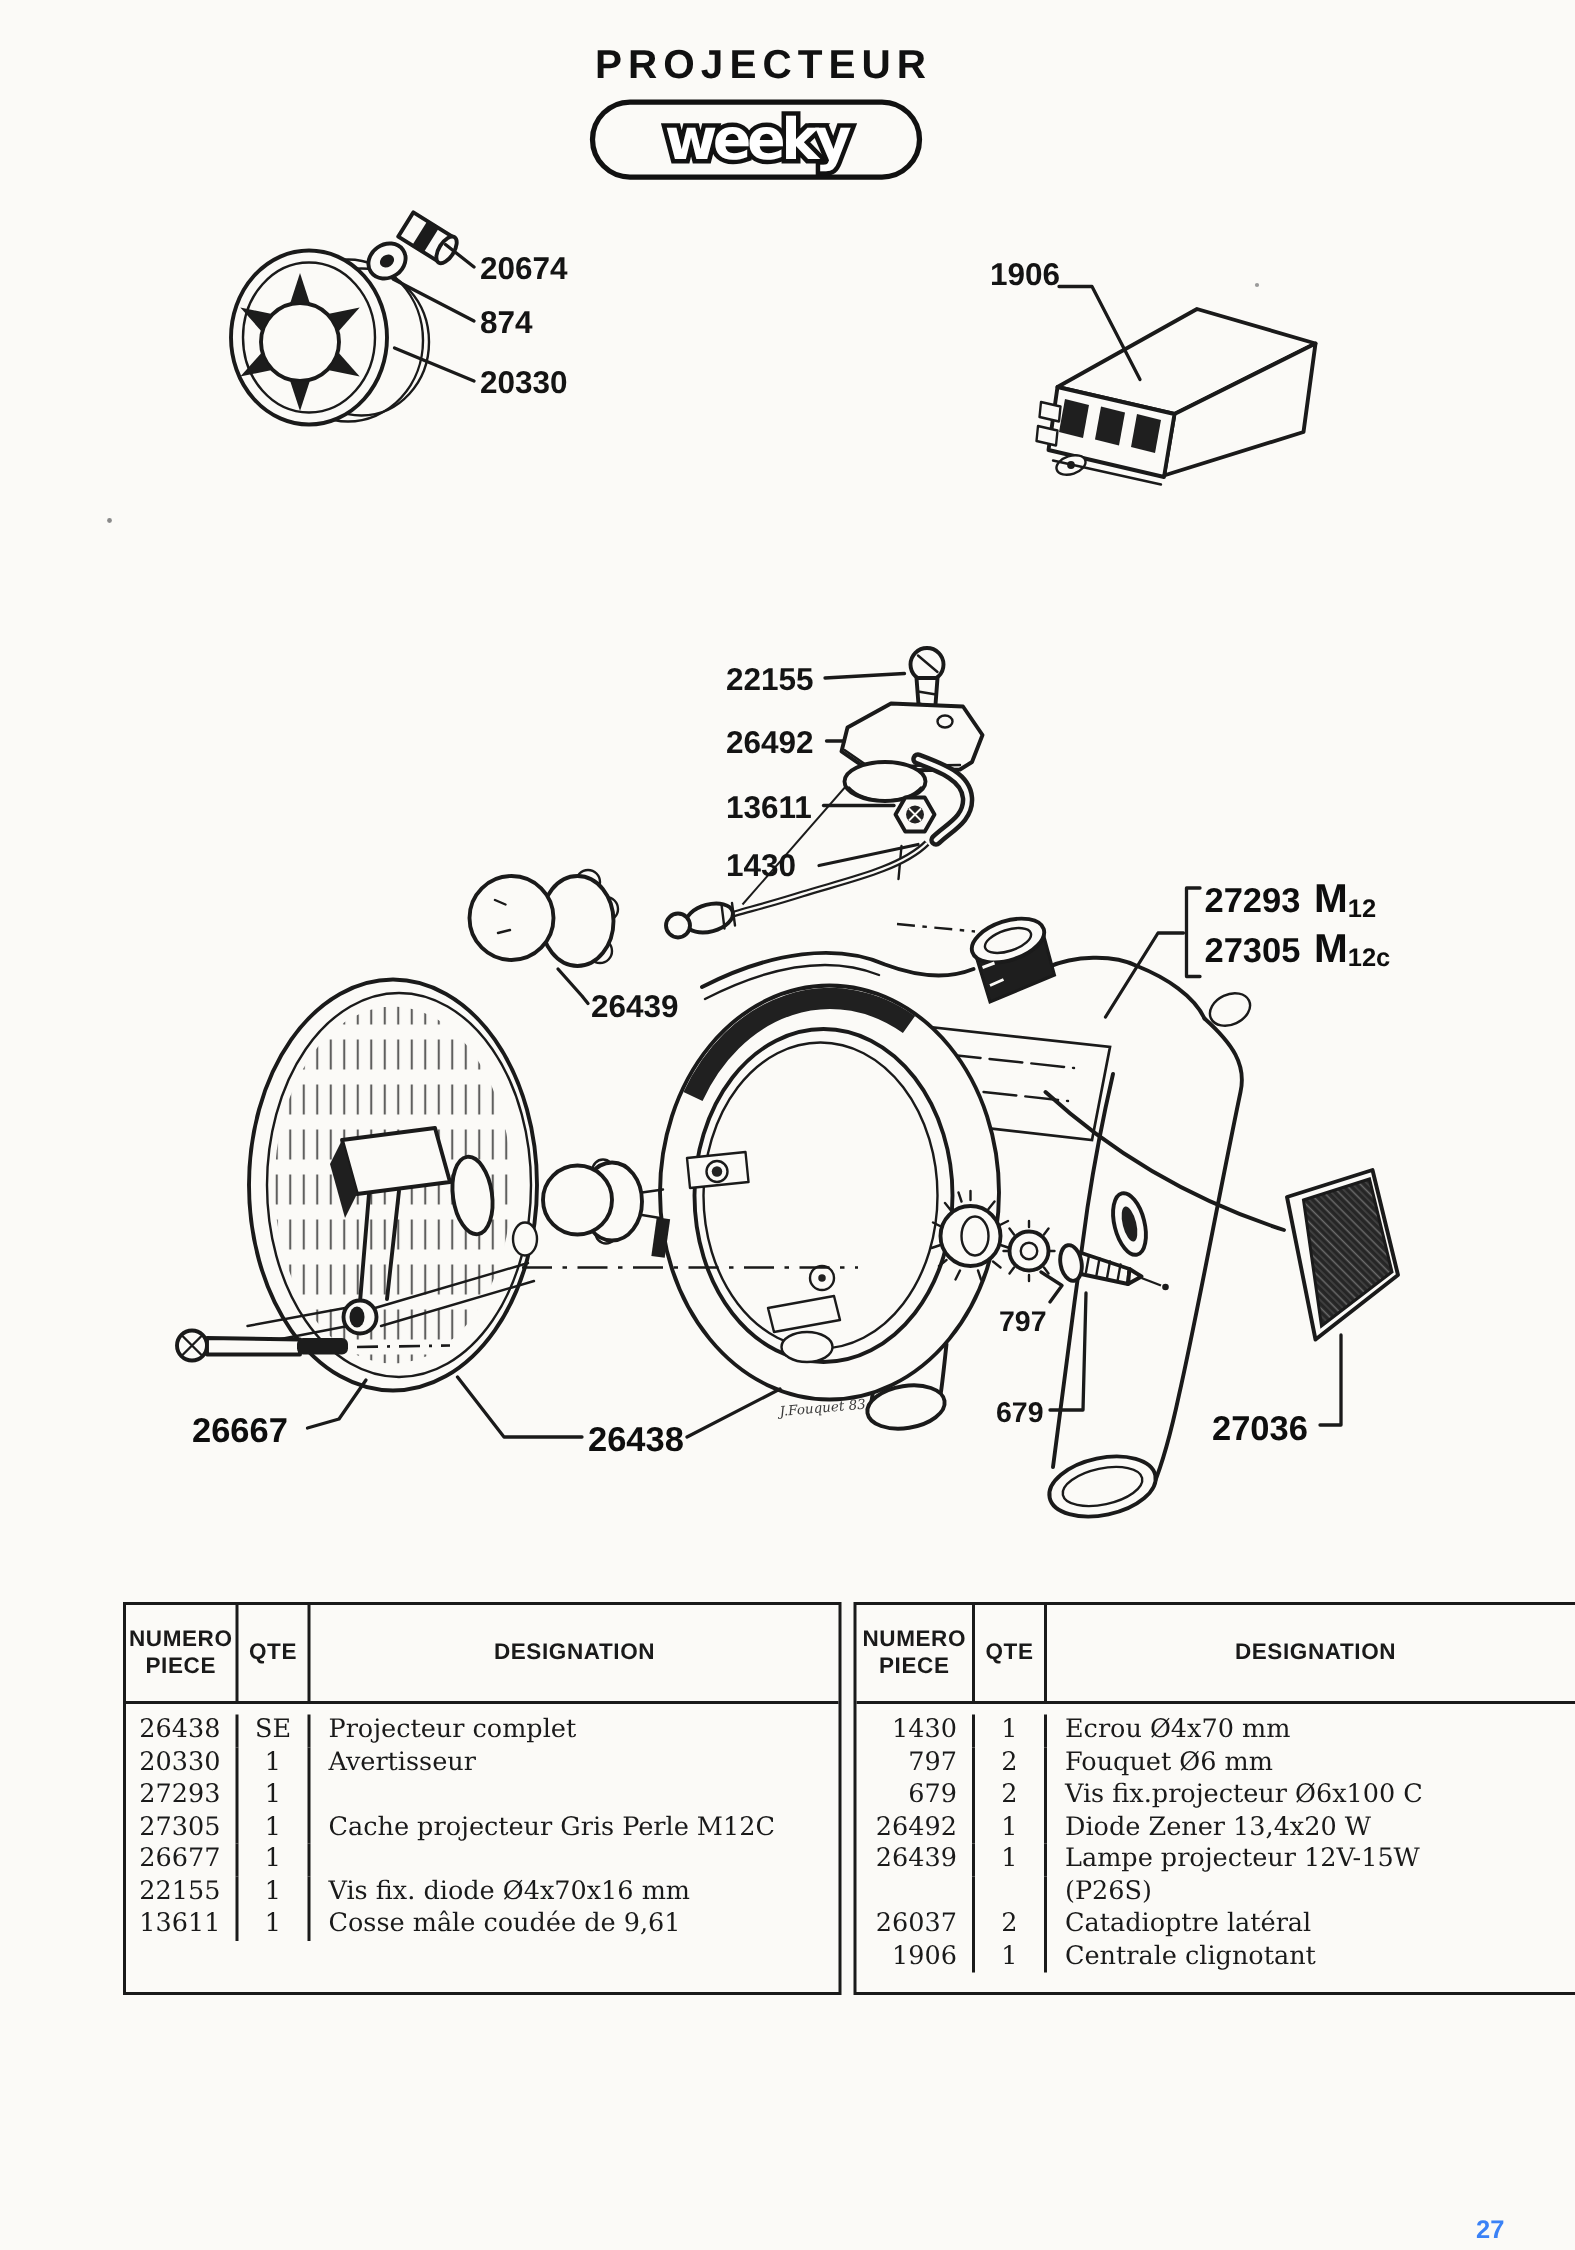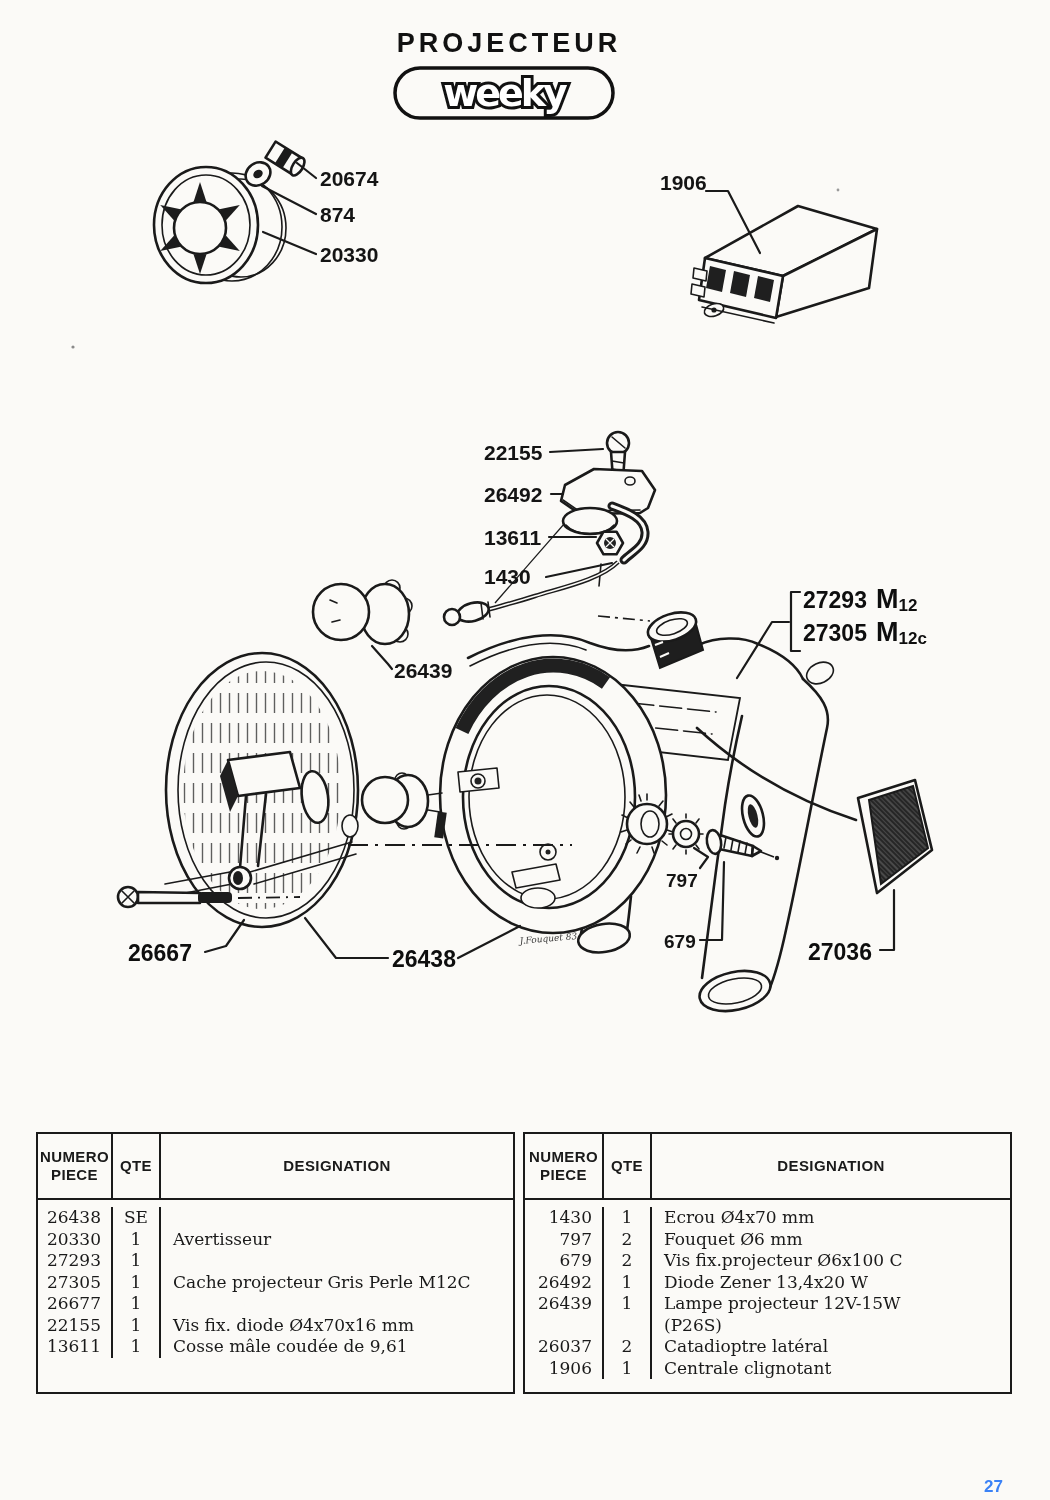--- a/index.html
+++ b/index.html
@@ -19,22 +19,22 @@
   .ln{fill:none;stroke:var(--ink);stroke-width:2.6;stroke-linecap:round;stroke-linejoin:round;}
   .thin{fill:none;stroke:var(--ink);stroke-width:1.6;stroke-linecap:round;stroke-linejoin:round;}
   .lead{fill:none;stroke:var(--ink);stroke-width:2.2;stroke-linecap:round;stroke-linejoin:round;}
   .wfill{fill:#fbfaf7;}
   .callout{font-family:"Liberation Sans",sans-serif;font-weight:bold;font-size:21px;fill:#141414;}
   .callout-big{font-family:"Liberation Sans",sans-serif;font-weight:bold;font-size:23px;fill:#0e0e0e;}
   .callout-sm{font-family:"Liberation Sans",sans-serif;font-weight:bold;font-size:19px;fill:#141414;}
   .sig{font-family:"DejaVu Serif",serif;font-style:italic;font-size:9px;fill:#3a3a3a;}
   
   .ptable{
-    position:absolute;top:1132px;height:262px;border:2.5px solid var(--ink);
-    background:#fbfaf7;box-sizing:border-box;--cols:75px 48px 1fr;
+    position:absolute;top:1068px;height:262px;border:2.5px solid var(--ink);
+    background:#fbfaf7;box-sizing:border-box;margin-left:46px;--cols:75px 48px 1fr;
   }
   #table-left{left:36px;width:479px;}
   #table-right{left:523px;width:489px;--cols:79px 48px 1fr;}
   .phead{display:grid;grid-template-columns:var(--cols);border-bottom:2.5px solid var(--ink);height:64px;}
   .phead .hc{display:flex;flex-direction:column;align-items:center;justify-content:center;
     font-size:15px;font-weight:bold;letter-spacing:.4px;line-height:18px;}
   .c1{border-right:2.5px solid var(--ink);}
   .c2{border-right:2.5px solid var(--ink);}
   .pbody{padding-top:7px;font-family:"DejaVu Serif",serif;font-size:17px;}
   .prow{display:grid;grid-template-columns:var(--cols);height:21.5px;line-height:21.5px;}
@@ -301,20 +301,21 @@
         <span>QTE</span>
       </div>
       <div class="hc">
         <span>DESIGNATION</span>
       </div>
     </div>
     <div class="pbody">
         <div class="prow">
           <div class="c1">26438</div>
           <div class="c2">SE</div>
+          <div class="c3">Projecteur complet</div>
         </div>
         <div class="prow">
           <div class="c1">20330</div>
           <div class="c2">1</div>
           <div class="c3">Avertisseur</div>
         </div>
         <div class="prow">
           <div class="c1">27293</div>
           <div class="c2">1</div>
         </div>

